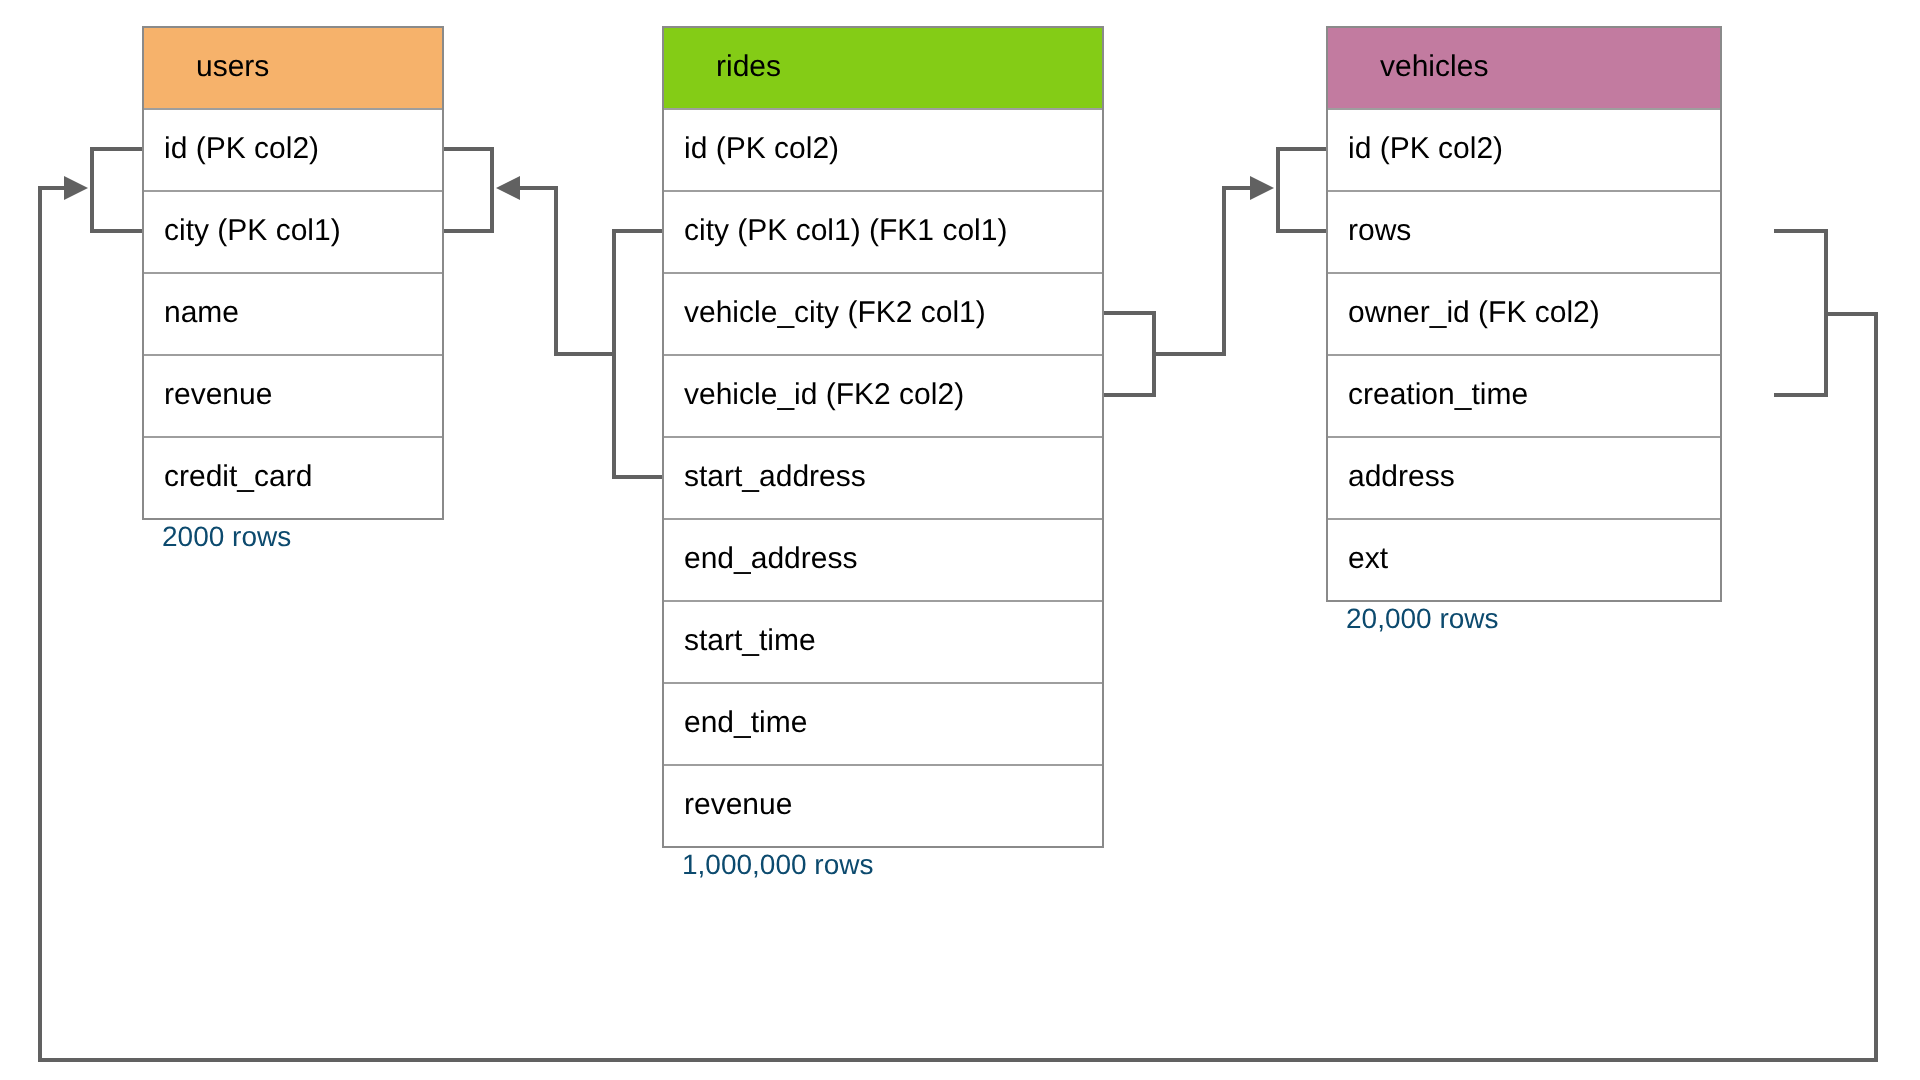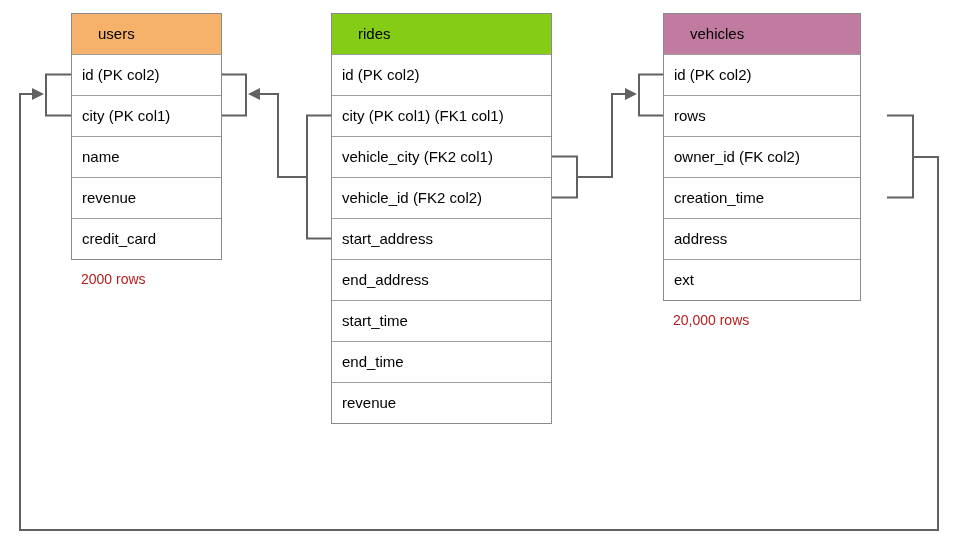--- a/index.html
+++ b/index.html
@@ -22,21 +22,21 @@
   .thead {
     height:40px; line-height:40px; padding-left:26px;
     font-size:15px; color:#000;
   }
   .row {
     height:41px; line-height:40px; padding-left:10px;
     border-top:1px solid var(--row-divider, #9e9e9e);
     background:#ffffff; font-size:15px; white-space:nowrap;
   }
   .rowcount {
-    margin-top:11px; padding-left:10px; font-size:14px; color:#b91c1c;
+    padding-left:10px; font-size:14px; color:#0c4a6e;
   }
 </style>
 </head>
 <body>
 
 <svg class="wires" viewBox="0 0 960 540" xmlns="http://www.w3.org/2000/svg">
 
   <polyline class="line" points="71,74.5 46,74.5 46,115.5 71,115.5"></polyline>
 
   <polyline class="line" points="222,74.5 246,74.5 246,115.5 222,115.5"></polyline>
@@ -77,20 +77,21 @@
     <div class="row">id (PK col2)</div>
     <div class="row">city (PK col1) (FK1 col1)</div>
     <div class="row">vehicle_city (FK2 col1)</div>
     <div class="row">vehicle_id (FK2 col2)</div>
     <div class="row">start_address</div>
     <div class="row">end_address</div>
     <div class="row">start_time</div>
     <div class="row">end_time</div>
     <div class="row">revenue</div>
   </div>
+  <div class="rowcount">1,000,000 rows</div>
 </div>
 
 <div class="tablewrap" style="left:663px; top:13px; width:198px;">
   <div class="tbox">
     <div class="thead" style="background: rgb(194, 123, 160);">vehicles</div>
     <div class="row">id (PK col2)</div>
     <div class="row">rows</div>
     <div class="row">owner_id (FK col2)</div>
     <div class="row">creation_time</div>
     <div class="row">address</div>

